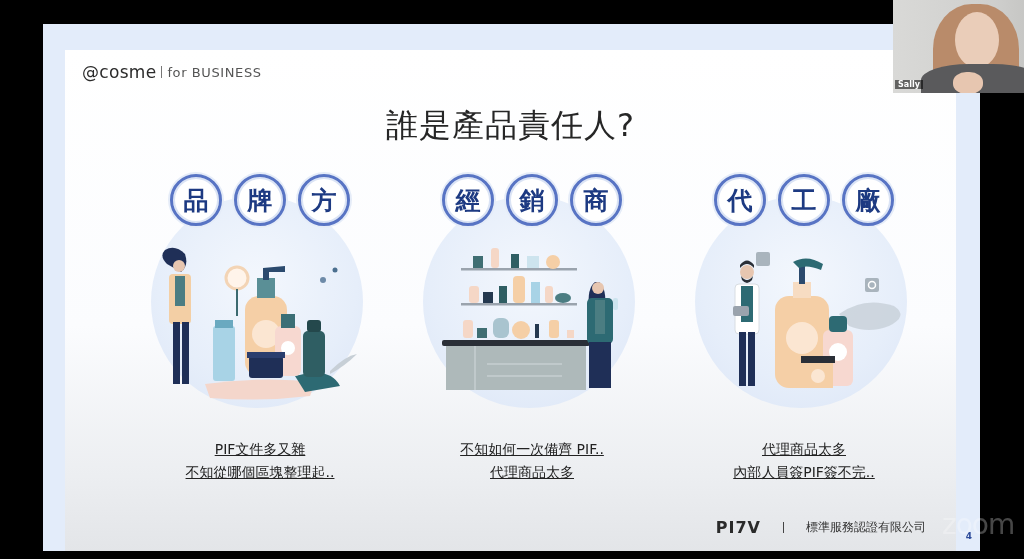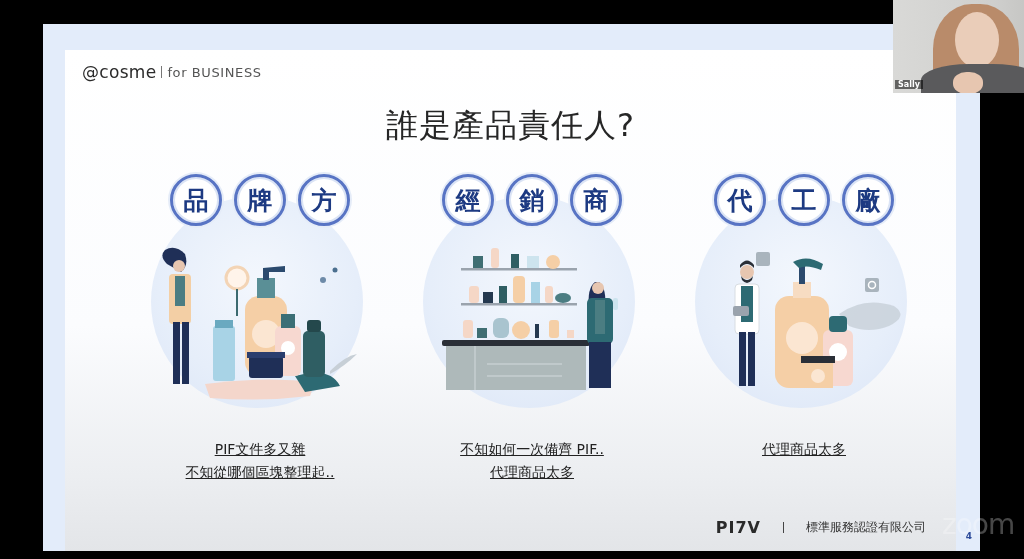--- a/index.html
+++ b/index.html
@@ -227,20 +227,21 @@
         <path d="M51 42 Q58 34 65 42 L65 39 Q58 30 51 39 Z" fill="#2a2f37"></path>
         <path d="M52 50 Q58 58 64 50 L63 54 Q58 60 53 54 Z" fill="#2a2f37"></path>
         <rect x="46" y="58" width="24" height="50" rx="4" fill="#ffffff" stroke="#d8dde2" stroke-width="1"></rect>
         <rect x="52" y="60" width="12" height="36" fill="#2d6a73"></rect>
         <rect x="44" y="80" width="16" height="10" rx="2" fill="#9aa3ad"></rect>
         <rect x="50" y="106" width="7" height="54" fill="#1f2f57"></rect>
         <rect x="59" y="106" width="7" height="54" fill="#1f2f57"></rect>
       </svg>
       <div class="caption">
         <div>代理商品太多</div>
+        <div>內部人員簽PIF簽不完..</div>
       </div>
     </div>
 
     <div class="footer">
       <span class="footer-logo">PI7V</span>
       <span class="footer-sep"></span>
       <span class="footer-co">標準服務認證有限公司</span>
     </div>
   </div>
   <div class="page-num">4</div>

